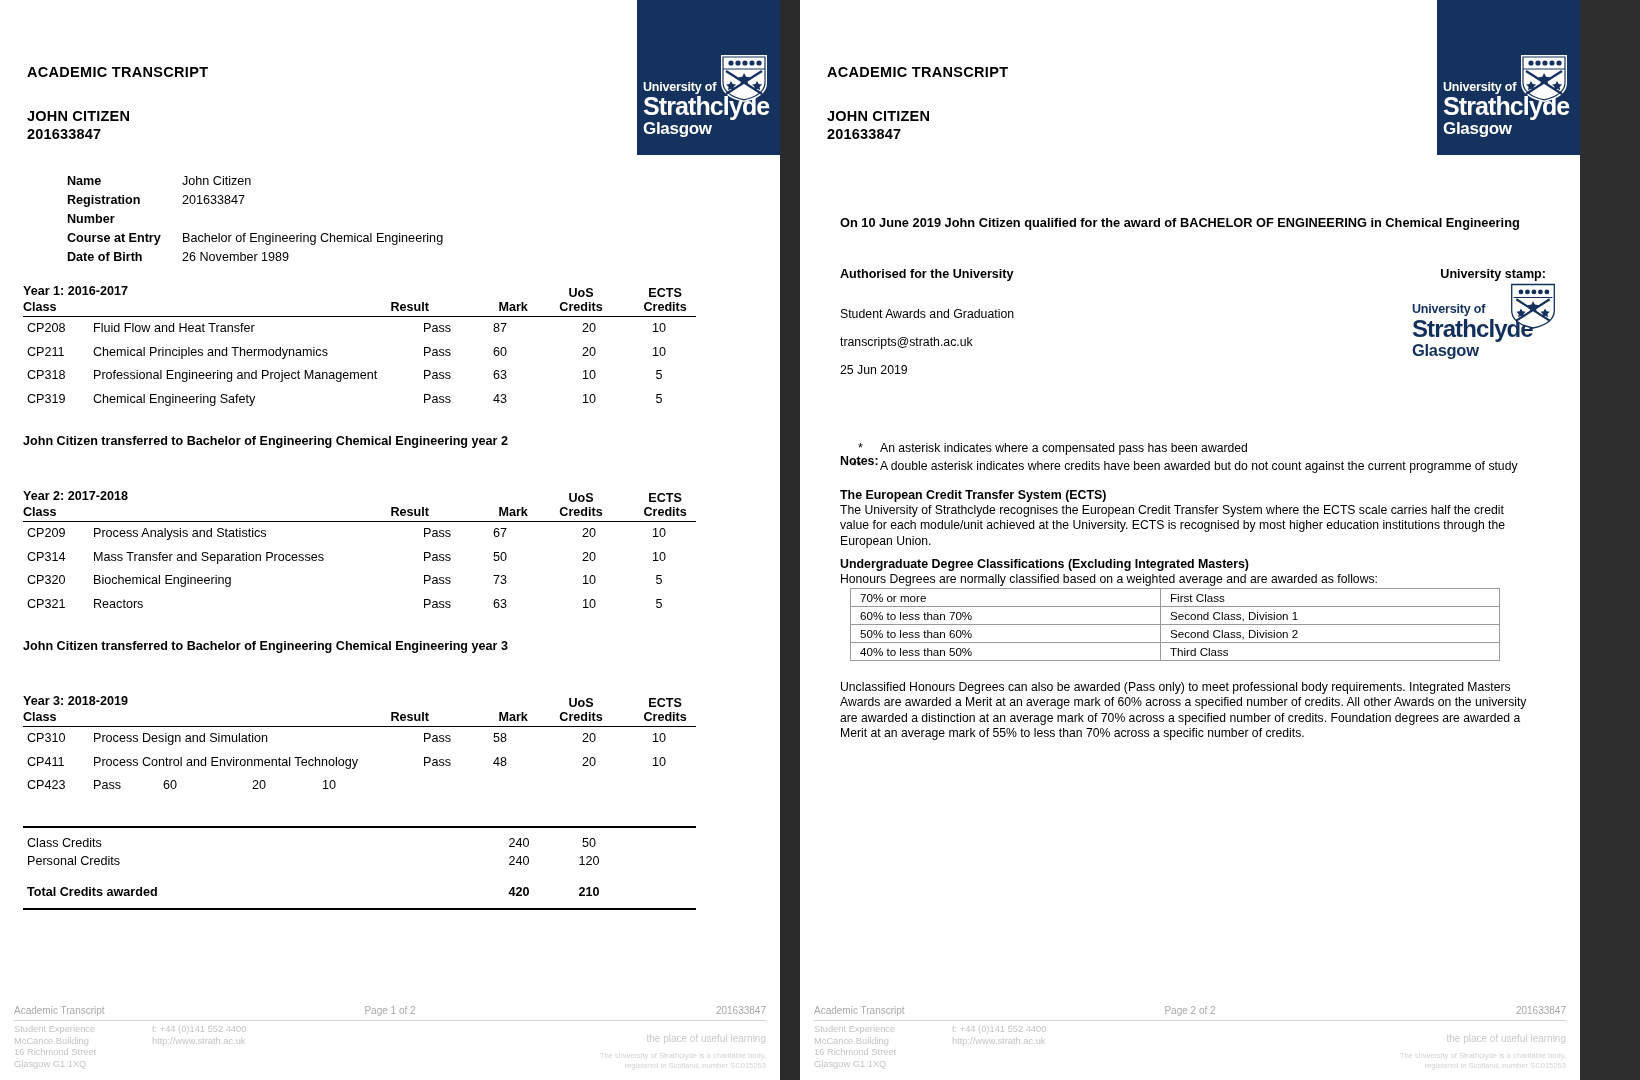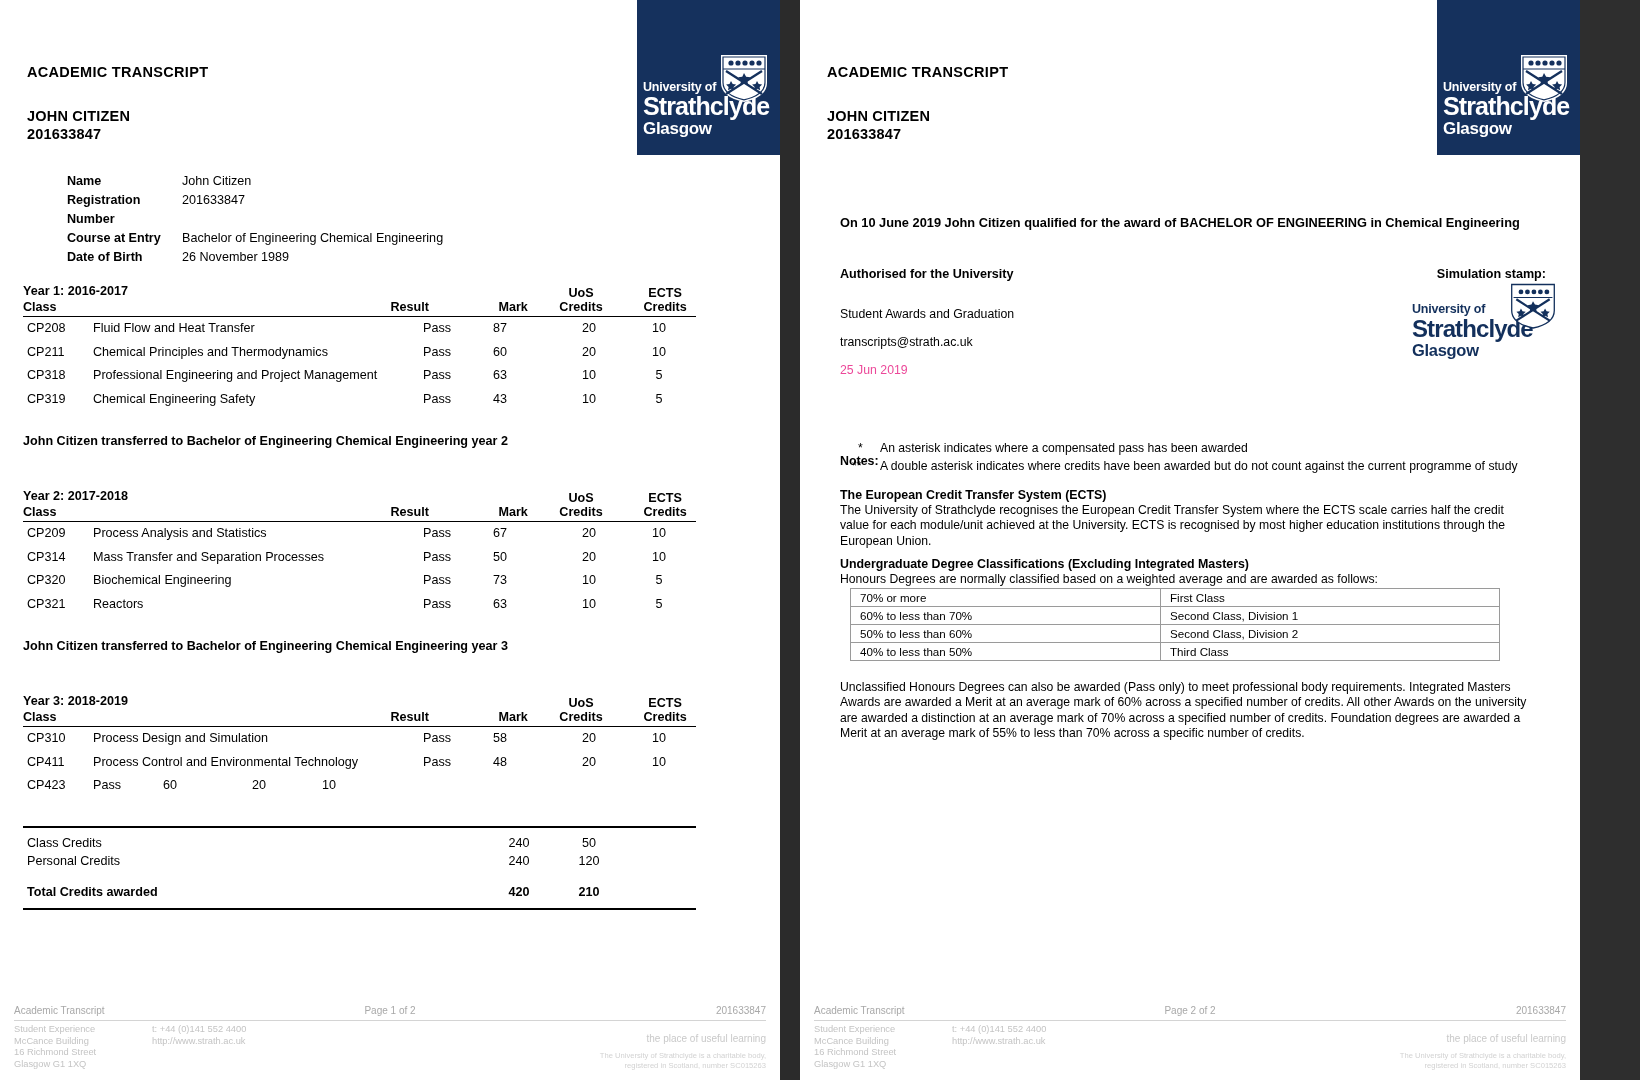--- a/index.html
+++ b/index.html
@@ -145,21 +145,21 @@
   .p2-auth {
     position: absolute; left: 40px; top: 267px;
     font-size: 12.6px; font-weight: bold; color: #000;
   }
   .p2-stamp-label {
     position: absolute; right: 34px; top: 267px;
     font-size: 12.6px; font-weight: bold; color: #000;
   }
   .p2-office { position: absolute; left: 40px; top: 307px; font-size: 12.3px; color: #000; }
   .p2-email  { position: absolute; left: 40px; top: 335px; font-size: 12.3px; color: #000; }
-  .p2-date   { position: absolute; left: 40px; top: 363px; font-size: 12.3px; color: #ec4899; }
+  .p2-date   { position: absolute; left: 40px; top: 363px; font-size: 12.3px; color: #000000; }
 
   .stamp-logo {
     position: absolute; right: 22px; top: 303px;
     width: 146px; color: #13305c; line-height: 1;
   }
   .stamp-logo .logo-univ  { font-size: 12.5px; font-weight: bold; letter-spacing: -0.2px; }
   .stamp-logo .logo-strath{ font-size: 24px; font-weight: bold; letter-spacing: -0.9px; }
   .stamp-logo .logo-glas  { font-size: 16.5px; font-weight: bold; letter-spacing: -0.3px; }
   .stamp-logo .crest { position: absolute; right: 0px; top: -26px; }
 
@@ -466,21 +466,21 @@
       </div>
     </div>
 
     <div class="doc-title">ACADEMIC TRANSCRIPT</div>
     <div class="stu-name">JOHN CITIZEN</div>
     <div class="stu-reg">201633847</div>
 
     <div class="p2-qual">On 10 June 2019 John Citizen qualified for the award of BACHELOR OF ENGINEERING in Chemical Engineering</div>
 
     <div class="p2-auth">Authorised for the University</div>
-    <div class="p2-stamp-label">Simulation stamp:</div>
+    <div class="p2-stamp-label">University stamp:</div>
 
     <div class="p2-office">Student Awards and Graduation</div>
     <div class="p2-email">transcripts@strath.ac.uk</div>
     <div class="p2-date">25 Jun 2019</div>
 
     <div class="stamp-logo">
       <svg class="crest" width="50" height="52" viewBox="0 0 54 56">
         <path d="M4 8 L50 8 L50 36 Q50 50 27 55 Q4 50 4 36 Z" fill="#ffffff" stroke="#13305c" stroke-width="1.4"></path>
         <path d="M6 22 L48 22" stroke="#13305c" stroke-width="1.1"></path>
         <g fill="#13305c">

